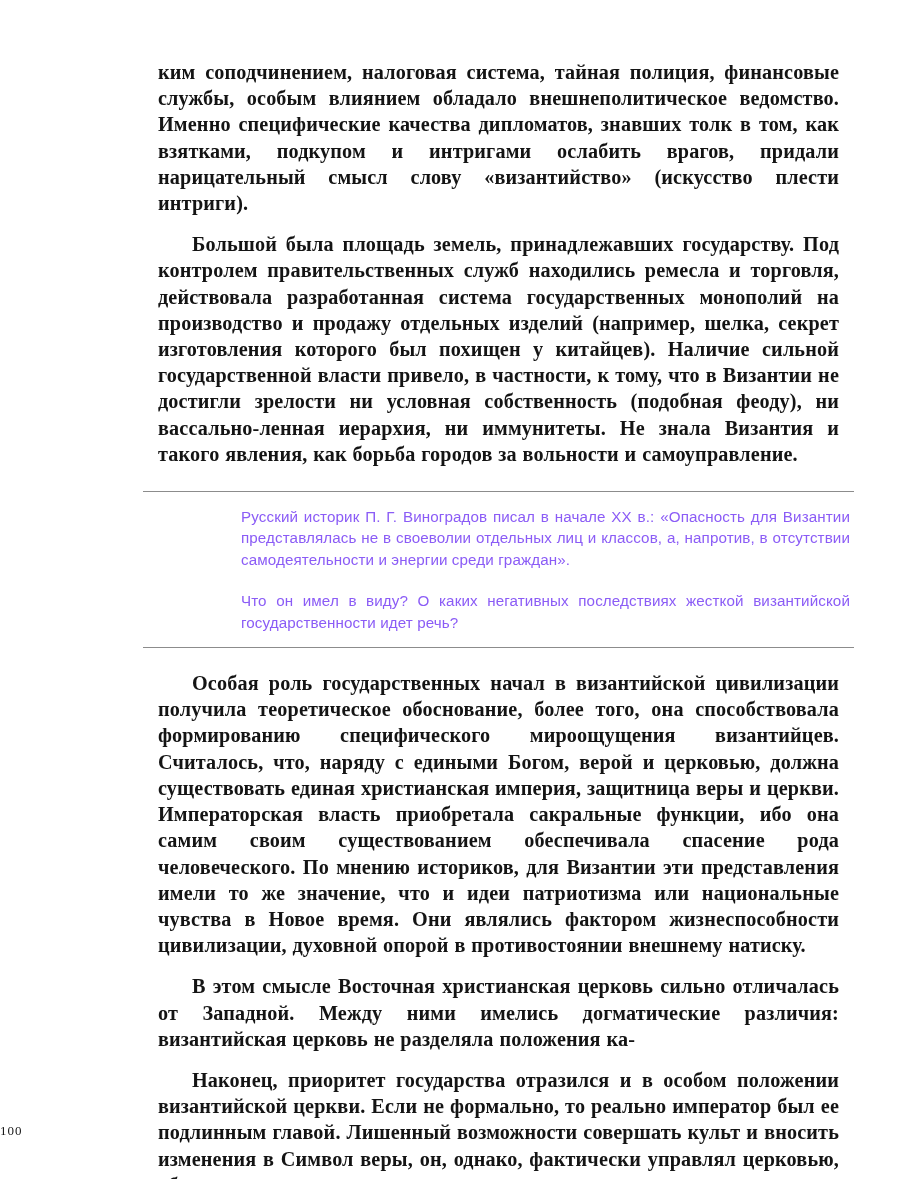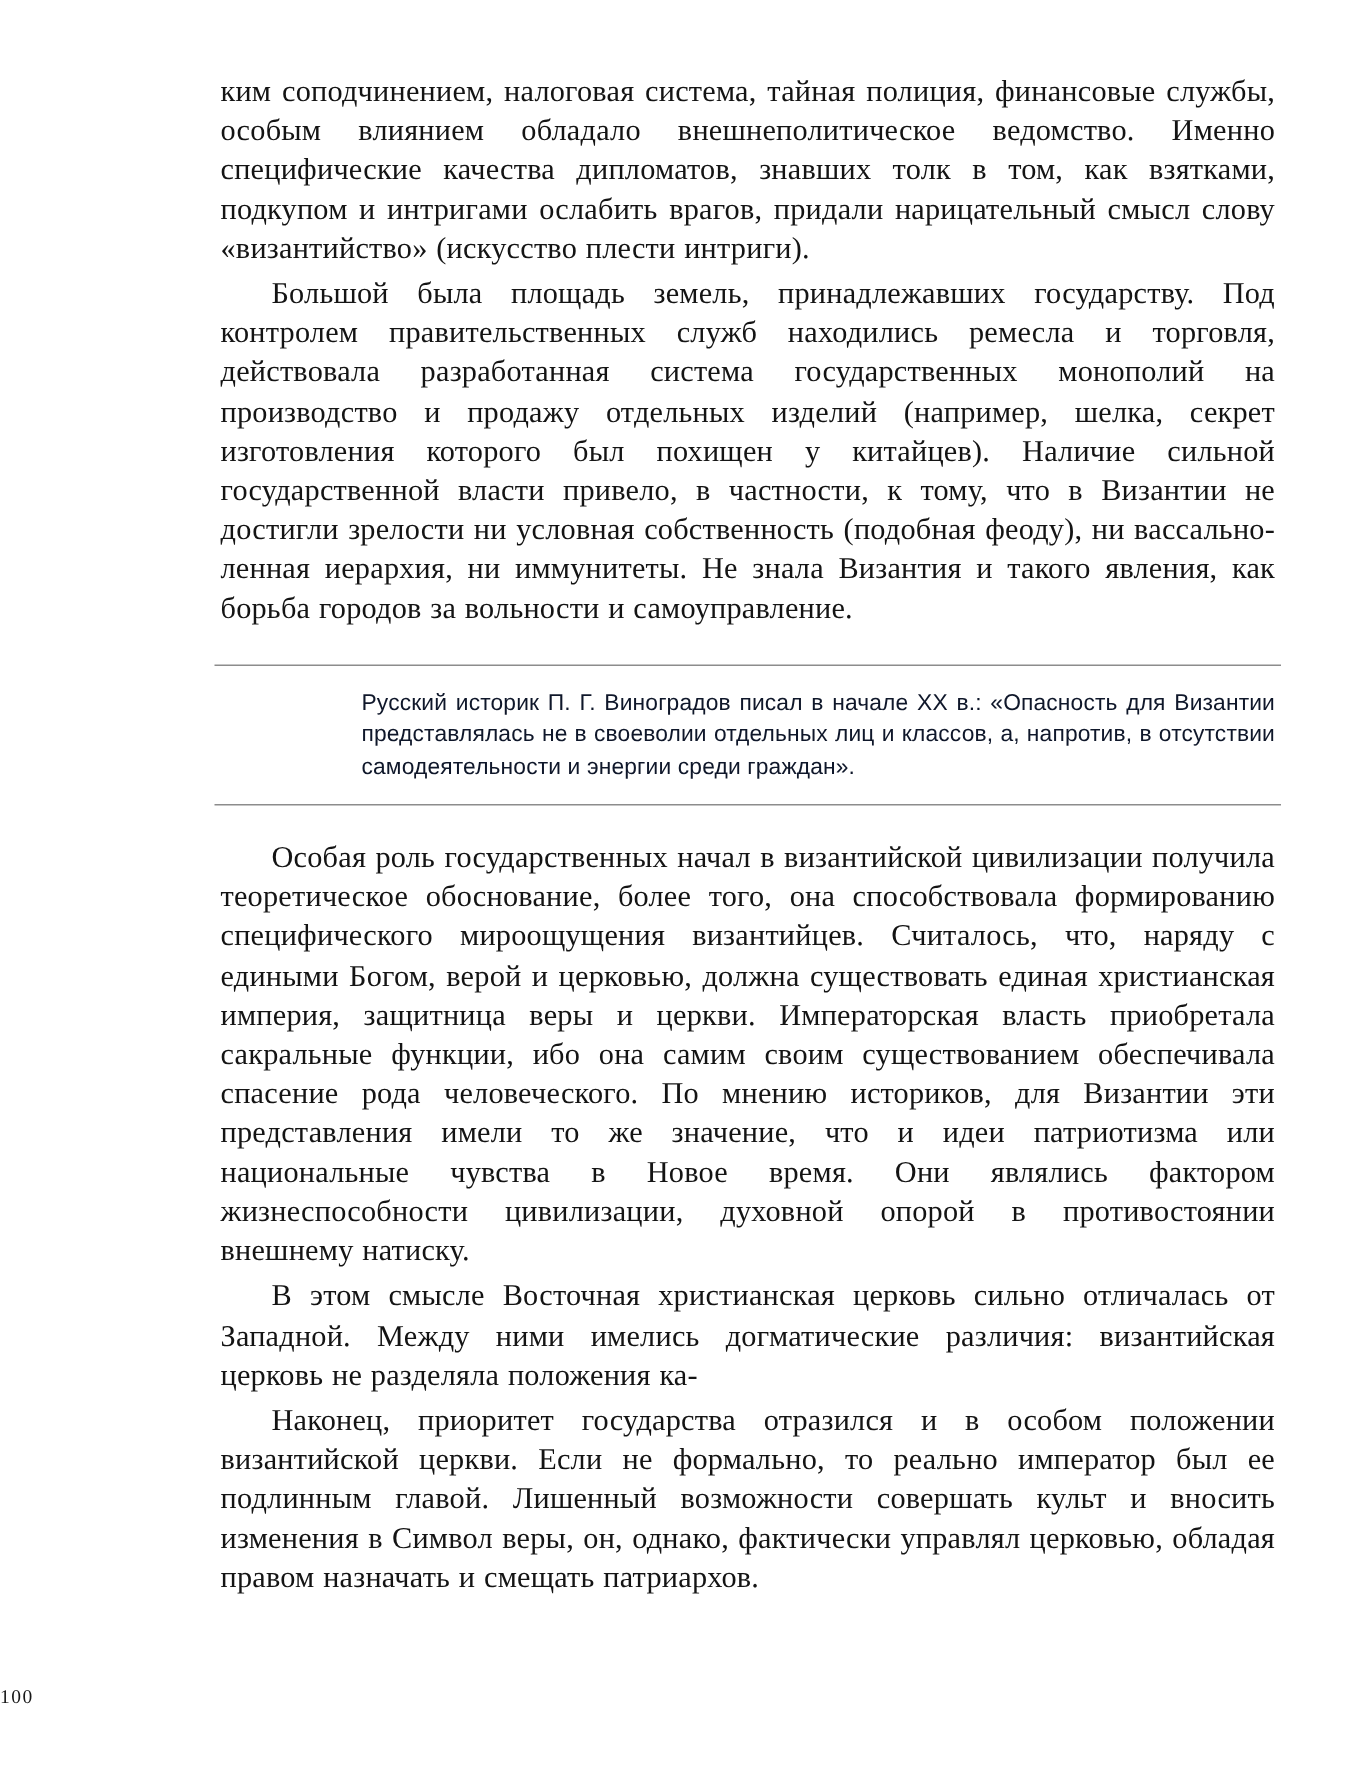--- a/index.html
+++ b/index.html
@@ -24,43 +24,44 @@
   .body-text {
     font-family: "Liberation Serif", serif;
     font-size: 20.2px;
     line-height: 26.2px;
     text-align: justify;
     color: #141414;
     letter-spacing: 0.15px;
     word-spacing: 0.6px;
   }
   .body-text p {
-    margin: 4px;
+    margin: 15px;
     text-indent: 34px;
+    font-weight: bold;
   }
   .body-text p.noindent {
     text-indent: 0;
   }
   .callout {
     margin: 24px 0 22px 0;
     padding: 14px 0 14px 0;
     border-top: 1px solid #8c8c8c;
     border-bottom: 1px solid #8c8c8c;
   }
   .callout-inner {
     padding-left: 98px;
     padding-right: 4px;
   }
   .callout p {
     margin: 0;
     font-family: "Liberation Sans", sans-serif;
     font-size: 15.2px;
     line-height: 21.4px;
     text-align: justify;
-    color: #0f172a;
+    color: #8b5cf6;
     letter-spacing: 0.1px;
   }
   .callout p.q {
     margin-top: 20px;
   }
   .para-block p + p {
     margin-top: 0;
   }
   .page-number {
     position: absolute;
@@ -79,20 +80,21 @@
 <div class="page">
 
   <div class="body-text para-block">
     <p class="noindent">ким соподчинением, налоговая система, тайная полиция, финансовые службы, особым влиянием обладало внешнеполитическое ведомство. Именно специфические качества дипломатов, знавших толк в том, как взятками, подкупом и интригами ослабить врагов, придали нарицательный смысл слову «византийство» (искусство плести интриги).</p>
     <p>Большой была площадь земель, принадлежавших государству. Под контролем правительственных служб находились ремесла и торговля, действовала разработанная система государственных монополий на производство и продажу отдельных изделий (например, шелка, секрет изготовления которого был похищен у китайцев). Наличие сильной государственной власти привело, в частности, к тому, что в Византии не достигли зрелости ни условная собственность (подобная феоду), ни вассально-ленная иерархия, ни иммунитеты. Не знала Византия и такого явления, как борьба городов за вольности и самоуправление.</p>
   </div>
 
   <div class="callout">
     <div class="callout-inner">
       <p>Русский историк П. Г. Виноградов писал в начале XX в.: «Опасность для Византии представлялась не в своеволии отдельных лиц и классов, а, напротив, в отсутствии самодеятельности и энергии среди граждан».</p>
+      <p class="q">Что он имел в виду? О каких негативных последствиях жесткой византийской государственности идет речь?</p>
     </div>
   </div>
 
   <div class="body-text para-block">
     <p>Особая роль государственных начал в византийской цивилизации получила теоретическое обоснование, более того, она способствовала формированию специфического мироощущения византийцев. Считалось, что, наряду с едиными Богом, верой и церковью, должна существовать единая христианская империя, защитница веры и церкви. Императорская власть приобретала сакральные функции, ибо она самим своим существованием обеспечивала спасение рода человеческого. По мнению историков, для Византии эти представления имели то же значение, что и идеи патриотизма или национальные чувства в Новое время. Они являлись фактором жизнеспособности цивилизации, духовной опорой в противостоянии внешнему натиску.</p>
     <p>В этом смысле Восточная христианская церковь сильно отличалась от Западной. Между ними имелись догматические различия: византийская церковь не разделяла положения ка-</p>
     <p>Наконец, приоритет государства отразился и в особом положении византийской церкви. Если не формально, то реально император был ее подлинным главой. Лишенный возможности совершать культ и вносить изменения в Символ веры, он, однако, фактически управлял церковью, обладая правом назначать и смещать патриархов.</p>
   </div>
 
   <div class="page-number">100</div>

